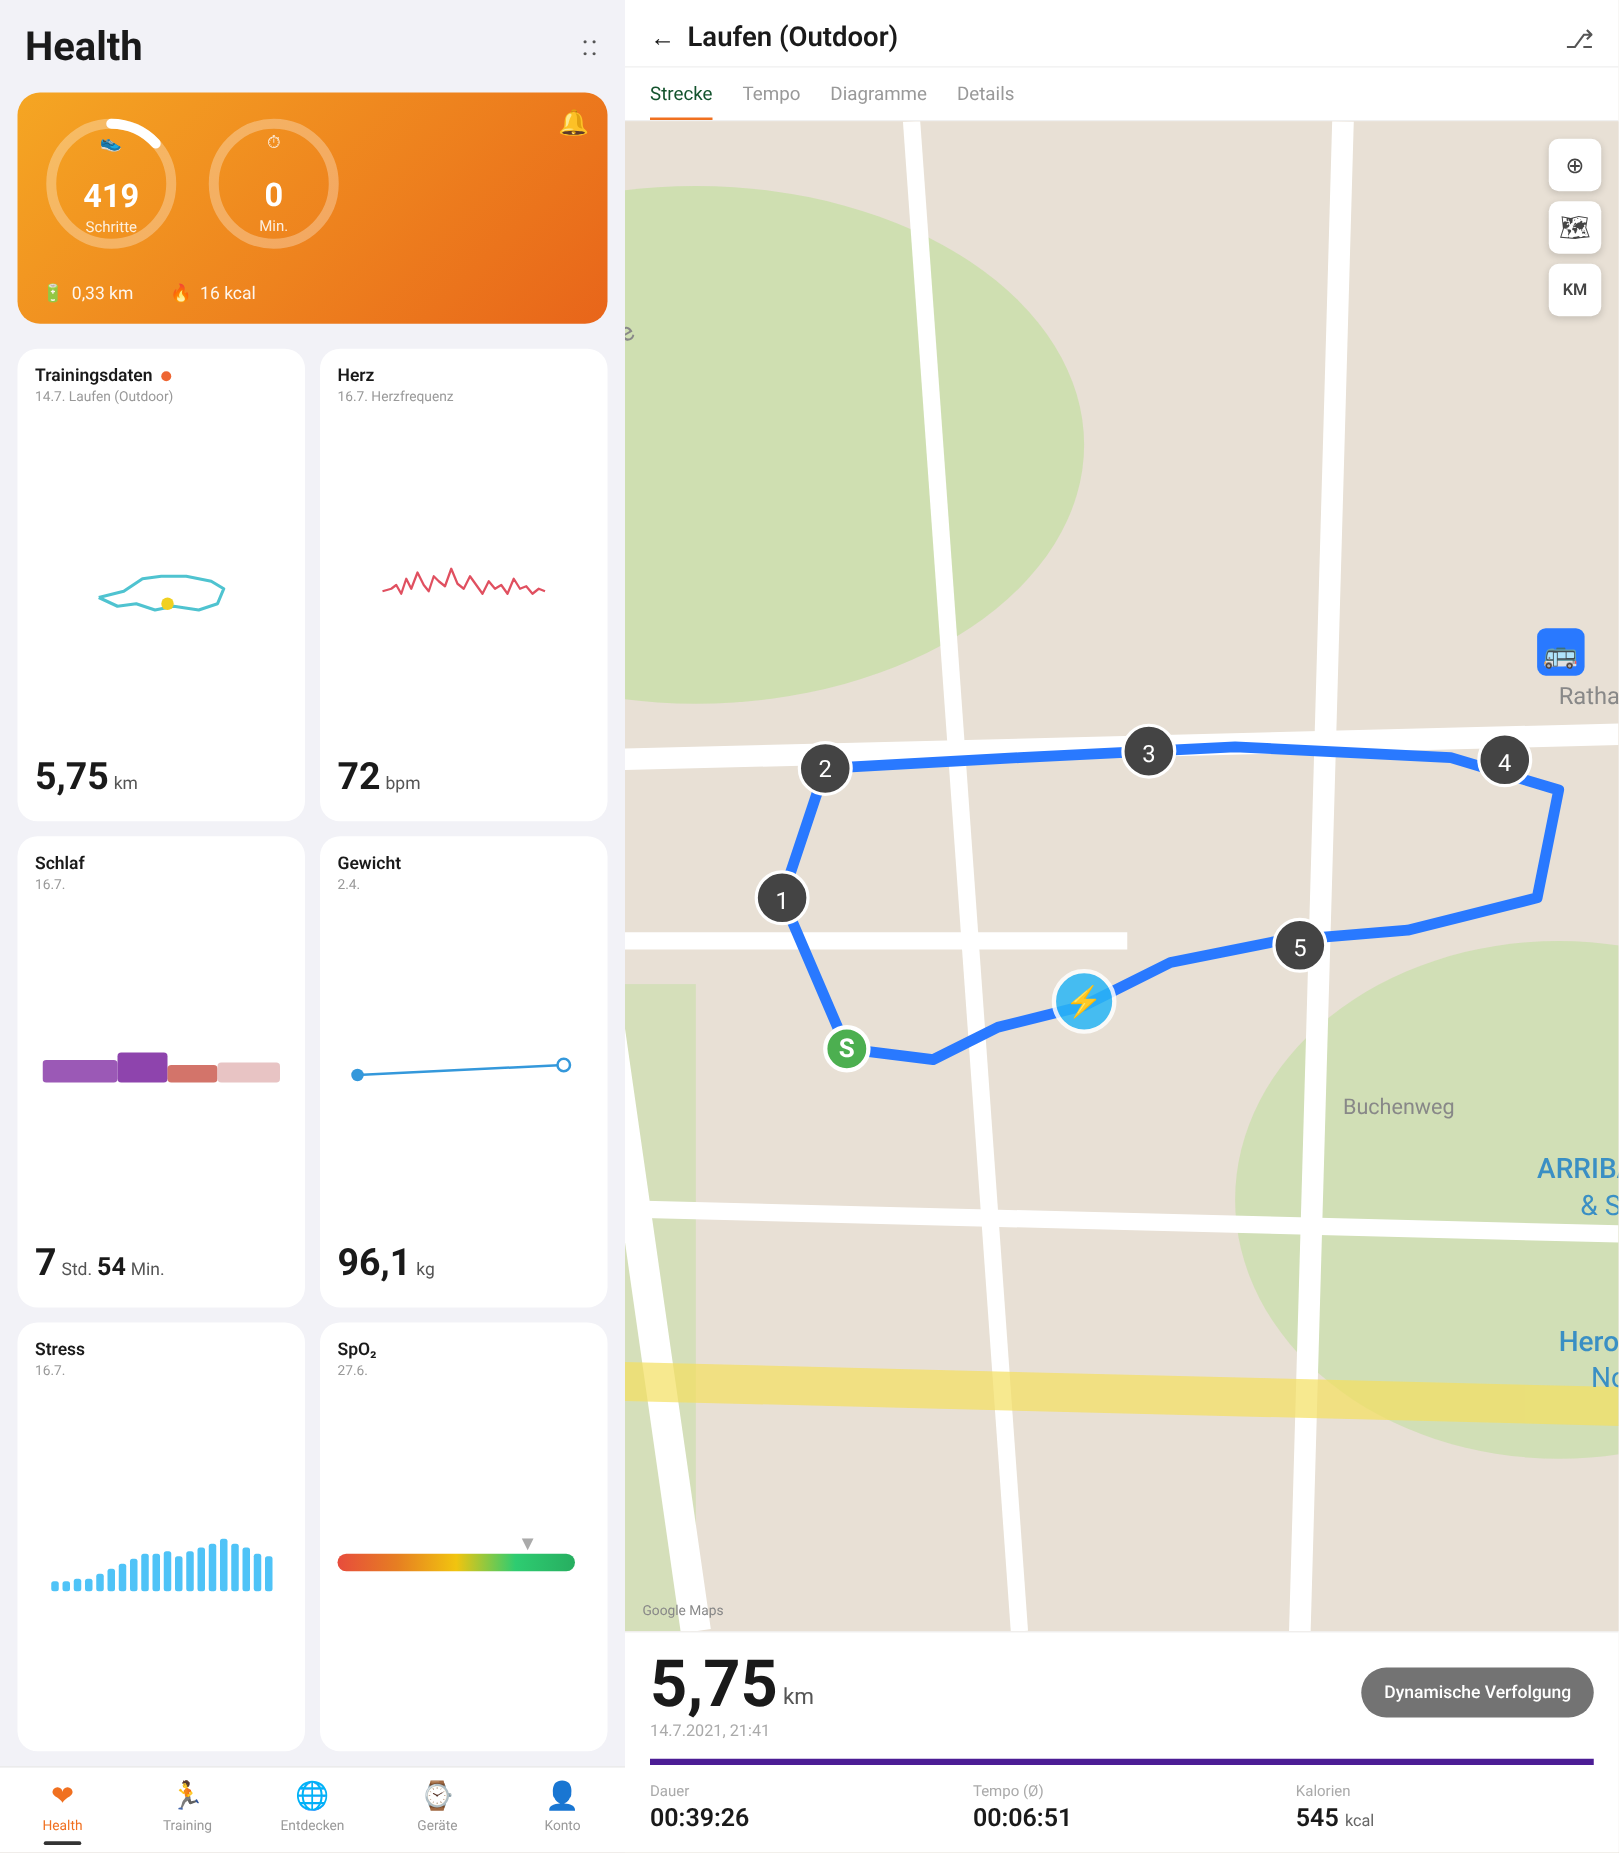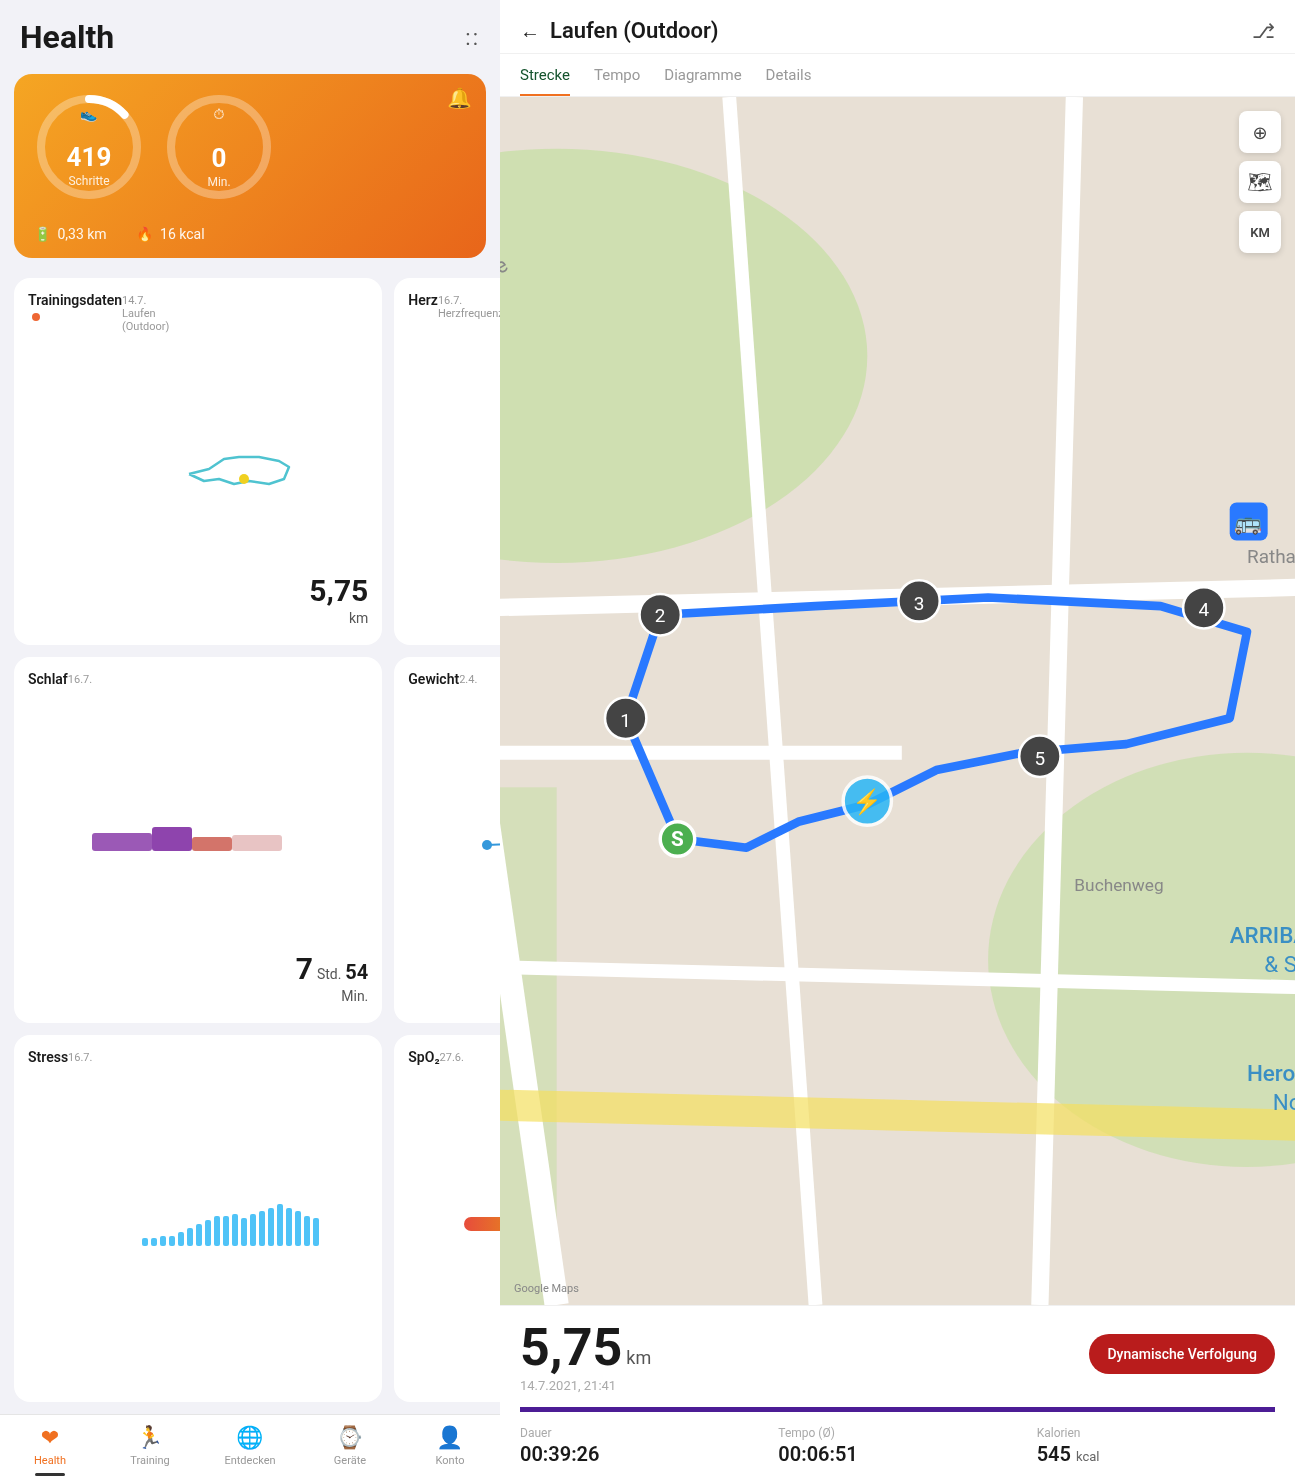--- a/index.html
+++ b/index.html
@@ -138,21 +138,21 @@
       padding: 12px 14px;
       overflow-y: auto;
       flex: 1;
     }
 
     .card {
       background: white;
       border-radius: 16px;
       padding: 14px 14px 18px 14px;
       display: flex;
-      flex-direction: row;
+      flex-direction: column;
     }
 
     .card-title {
       font-size: 14px;
       font-weight: 600;
       color: #1a1a1a;
     }
 
     .card-subtitle {
       font-size: 11px;
@@ -164,21 +164,20 @@
       flex: 1;
       display: flex;
       align-items: center;
       justify-content: center;
       min-height: 70px;
       margin: 8px 0 4px 0;
     }
 
     .card-value-row {
       margin-top: auto;
-      text-align: right;
     }
 
     .card-value {
       font-size: 30px;
       font-weight: 700;
       color: #1a1a1a;
     }
 
     .card-unit {
       font-size: 14px;
@@ -398,21 +397,21 @@
     }
 
     .distance-unit {
       font-size: 18px;
       color: #555;
       margin-bottom: 6px;
       margin-left: 4px;
     }
 
     .dynamic-btn {
-      background: #b91c1c;
+      background: #737373;
       color: white;
       border-radius: 24px;
       padding: 12px 18px;
       font-size: 14px;
       font-weight: 500;
     }
 
     .date-line {
       font-size: 13px;
       color: #aaa;

